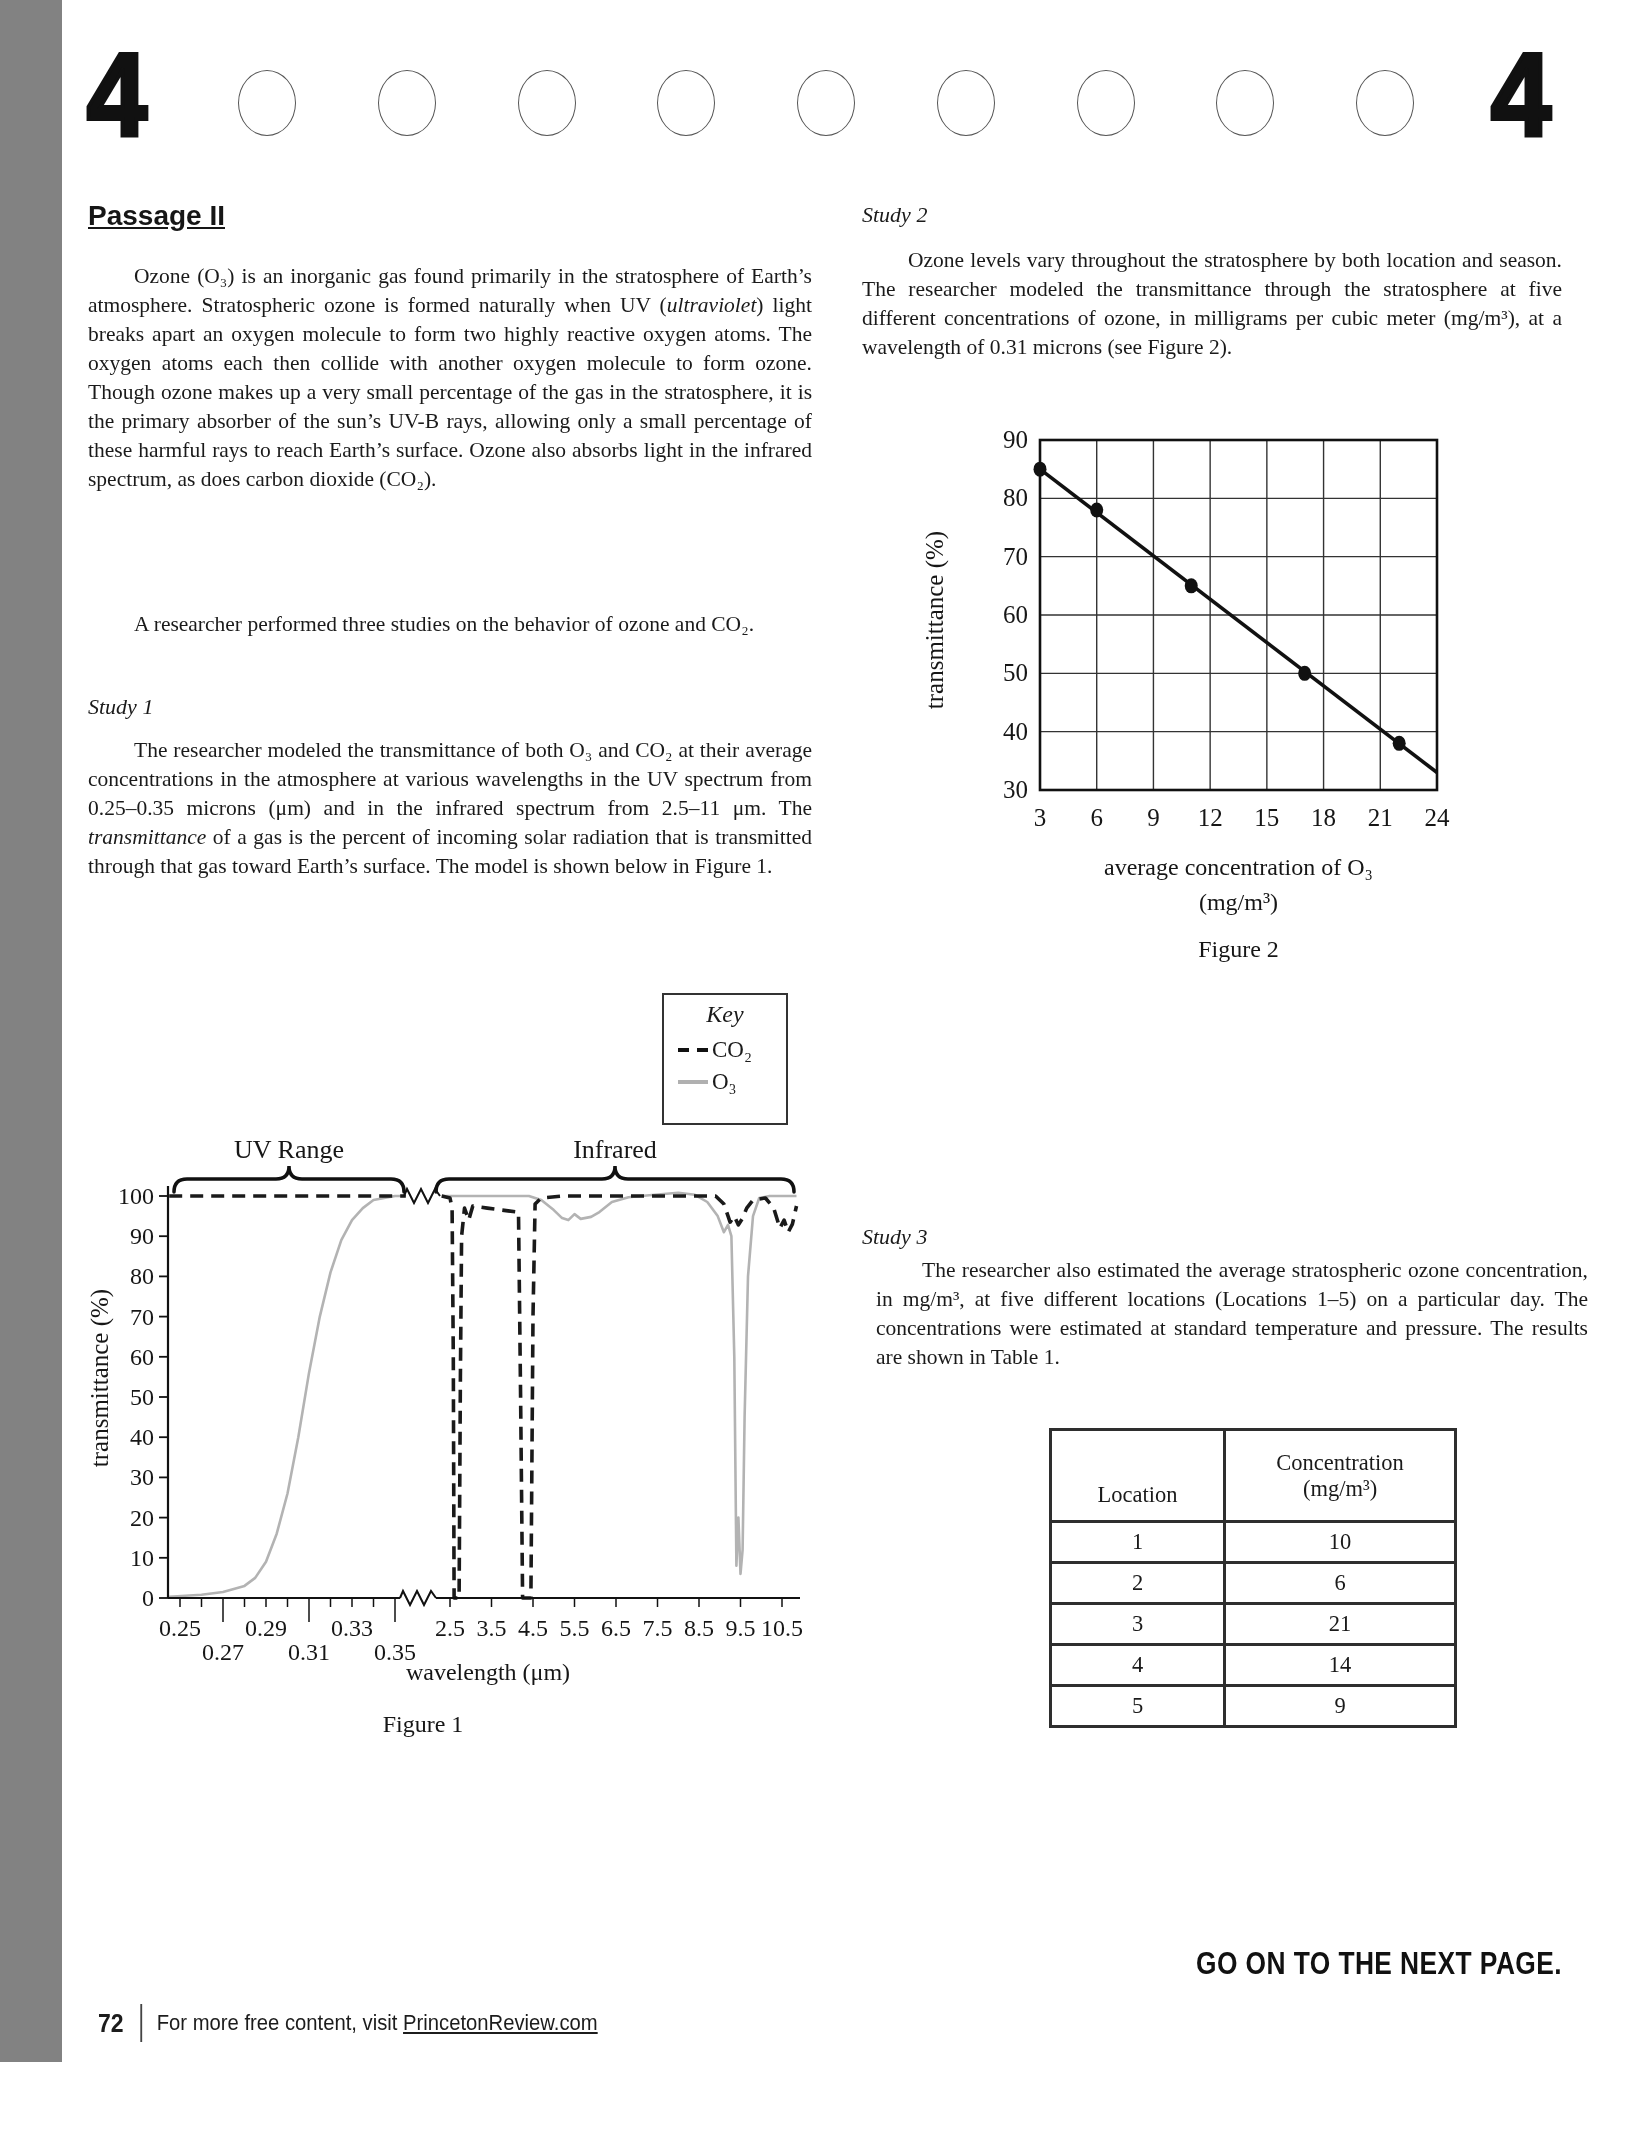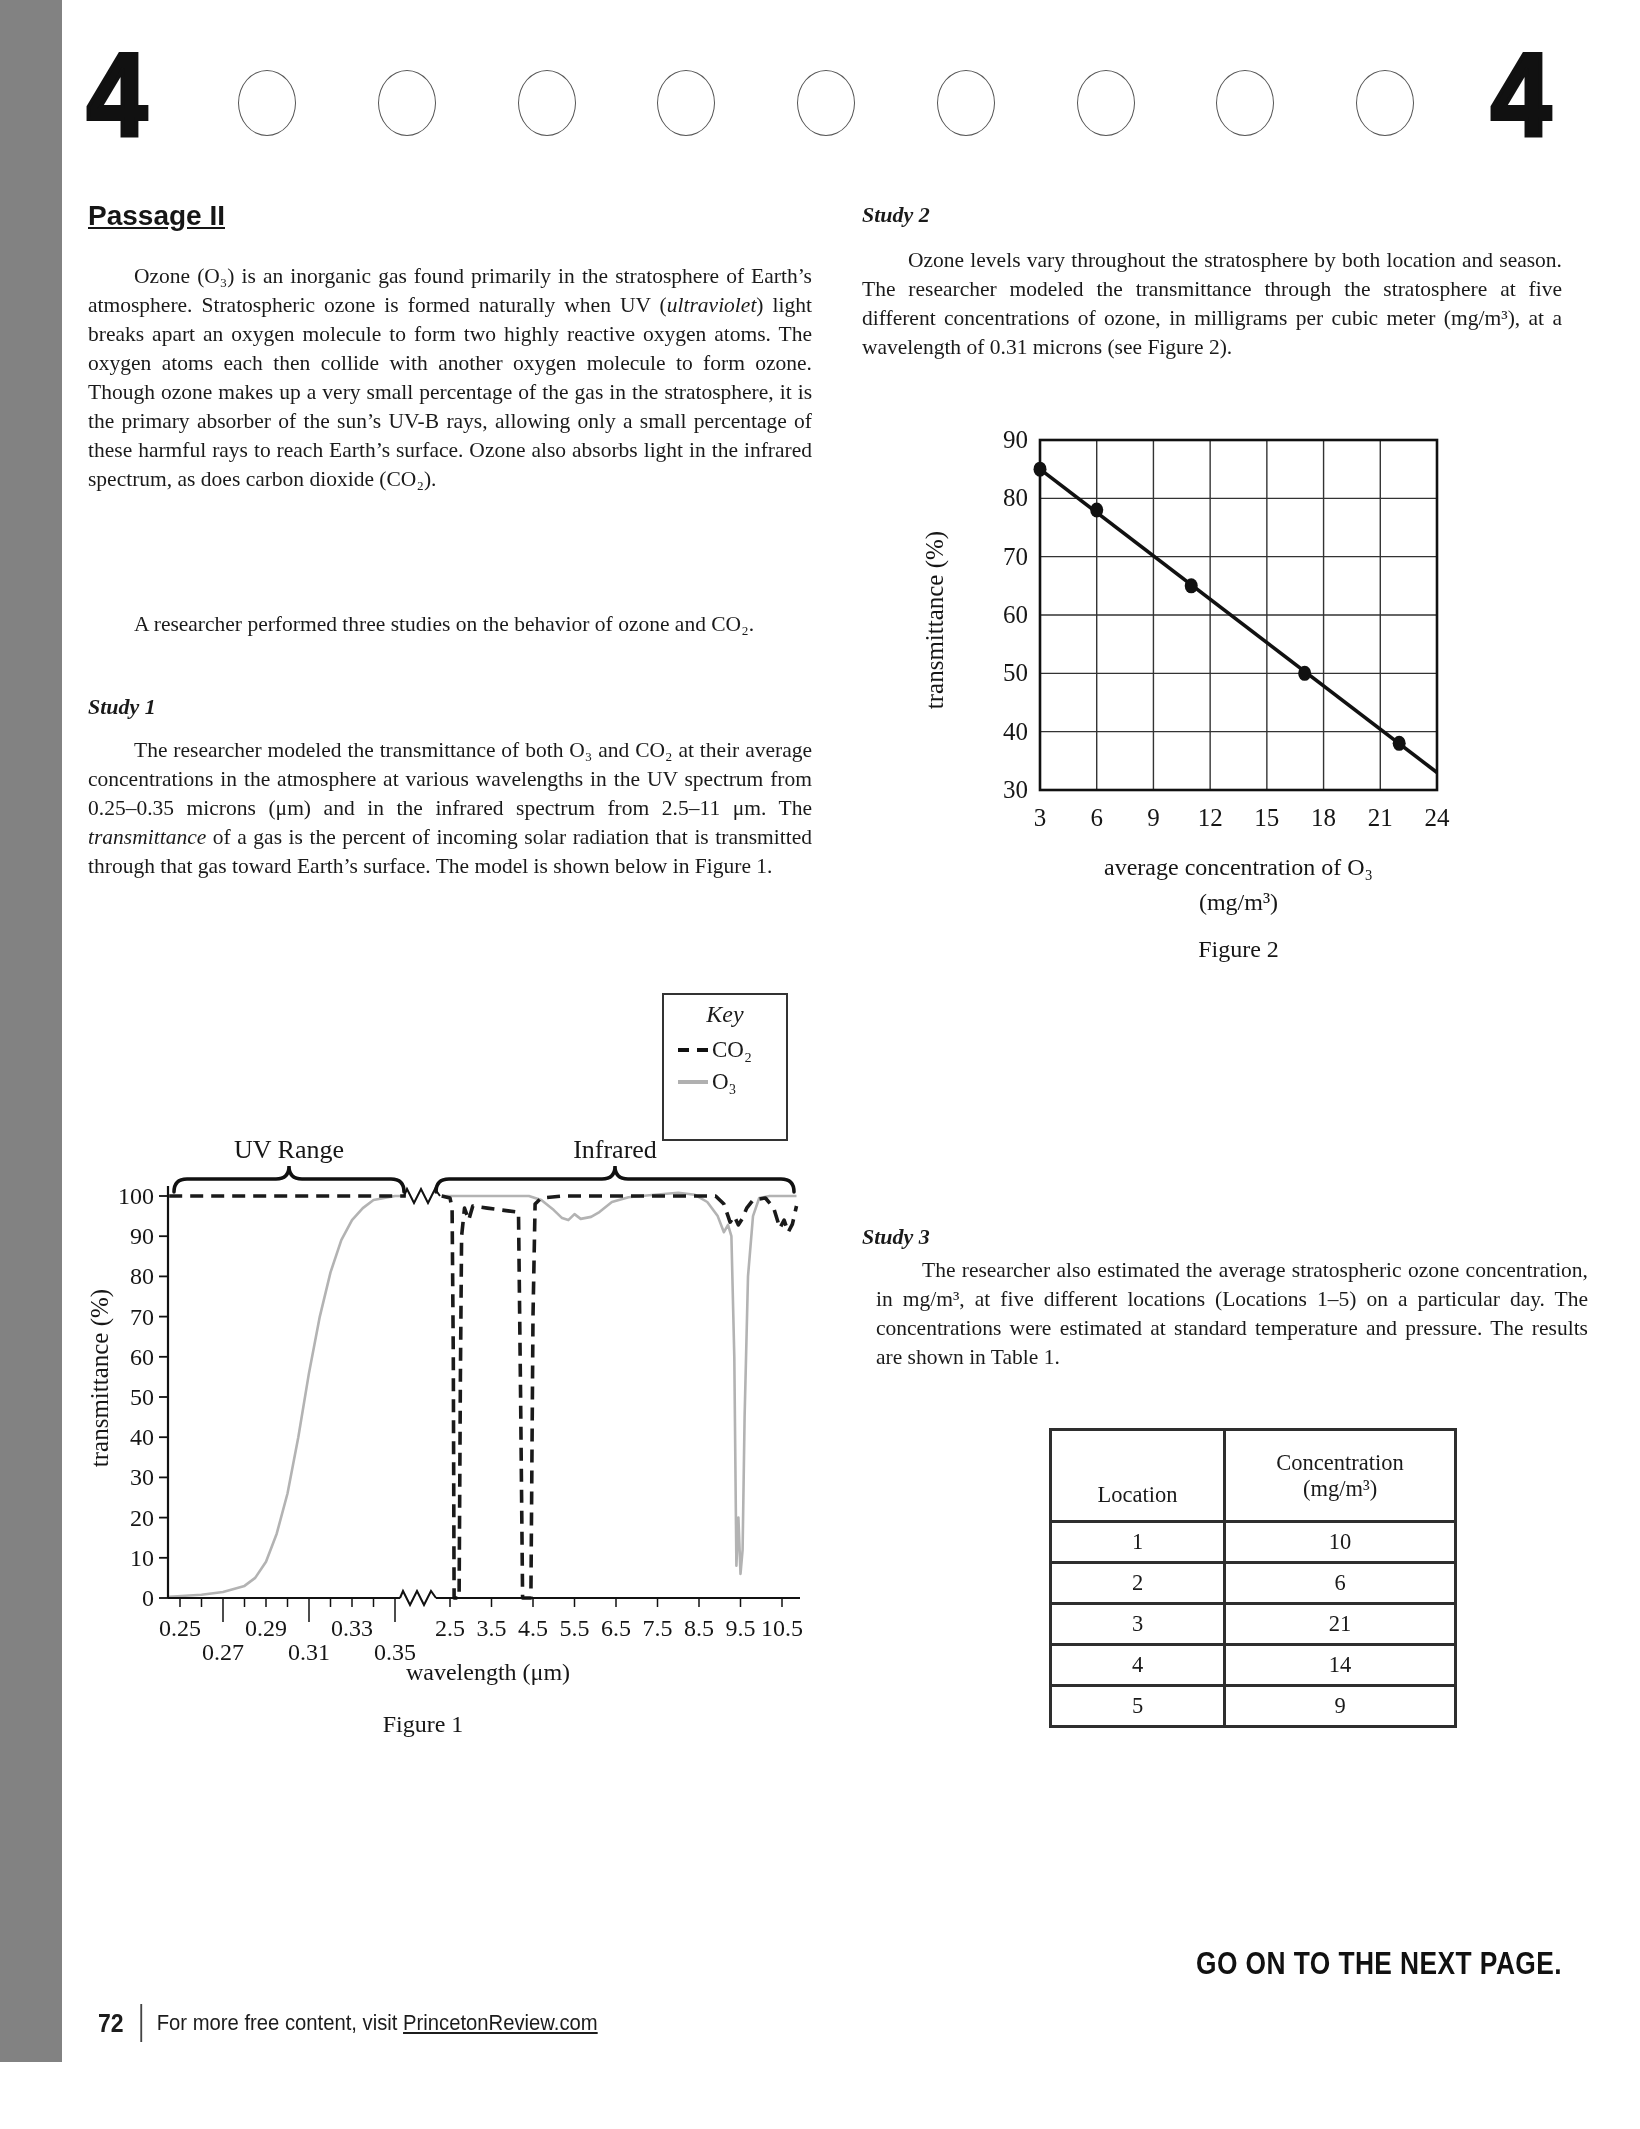--- a/index.html
+++ b/index.html
@@ -14,22 +14,22 @@
     font-weight:bold;font-size:118px;line-height:1;color:#111;
     -webkit-text-stroke:4px #111;transform:scaleX(.92);
   }
   .num4.left{left:84px;}
   .num4.right{left:1488px;}
   .circles{position:absolute;left:238px;top:70px;width:1176px;height:66px;display:flex;justify-content:space-between;align-items:center;}
   .circle{width:56px;height:64px;border:1.6px solid #565656;border-radius:50%;background:#fff;}
   .passage-heading{position:absolute;left:88px;top:200px;font-family:"Liberation Sans","DejaVu Sans",sans-serif;font-weight:bold;font-size:28px;color:#161616;text-decoration:underline;}
   .body-par{position:absolute;font-size:21.5px;line-height:29px;text-align:justify;}
   .indent{text-indent:46px;}
-  .study-head{position:absolute;font-style:italic;font-size:22px;font-weight:bold;}
-  .key-box{position:absolute;left:662px;top:993px;width:126px;height:148px;border:2.5px solid #333;box-sizing:border-box;padding-top:6px;}
+  .study-head{position:absolute;font-style:italic;font-size:22px;}
+  .key-box{position:absolute;left:662px;top:993px;width:126px;height:132px;border:2.5px solid #333;box-sizing:border-box;padding-top:6px;}
   .key-title{text-align:center;font-style:italic;font-size:24px;margin-bottom:6px;}
   .key-row{display:flex;align-items:center;padding-left:14px;height:32px;}
   .swatch-dashed{width:32px;height:4px;background:repeating-linear-gradient(90deg,#111 0 11px,transparent 11px 19px);margin-right:2px;flex:0 0 auto;}
   .swatch-solid{width:30px;height:3.5px;background:#b0b0b0;margin-right:4px;flex:0 0 auto;}
   .key-label{font-size:23px;}
   svg{font-family:"Liberation Serif","DejaVu Serif",serif;}
   svg text{fill:#161616;}
   .goon{
     position:absolute;left:862px;top:1946px;width:700px;text-align:right;
     font-family:"Liberation Sans","DejaVu Sans",sans-serif;font-weight:bold;font-size:31px;

